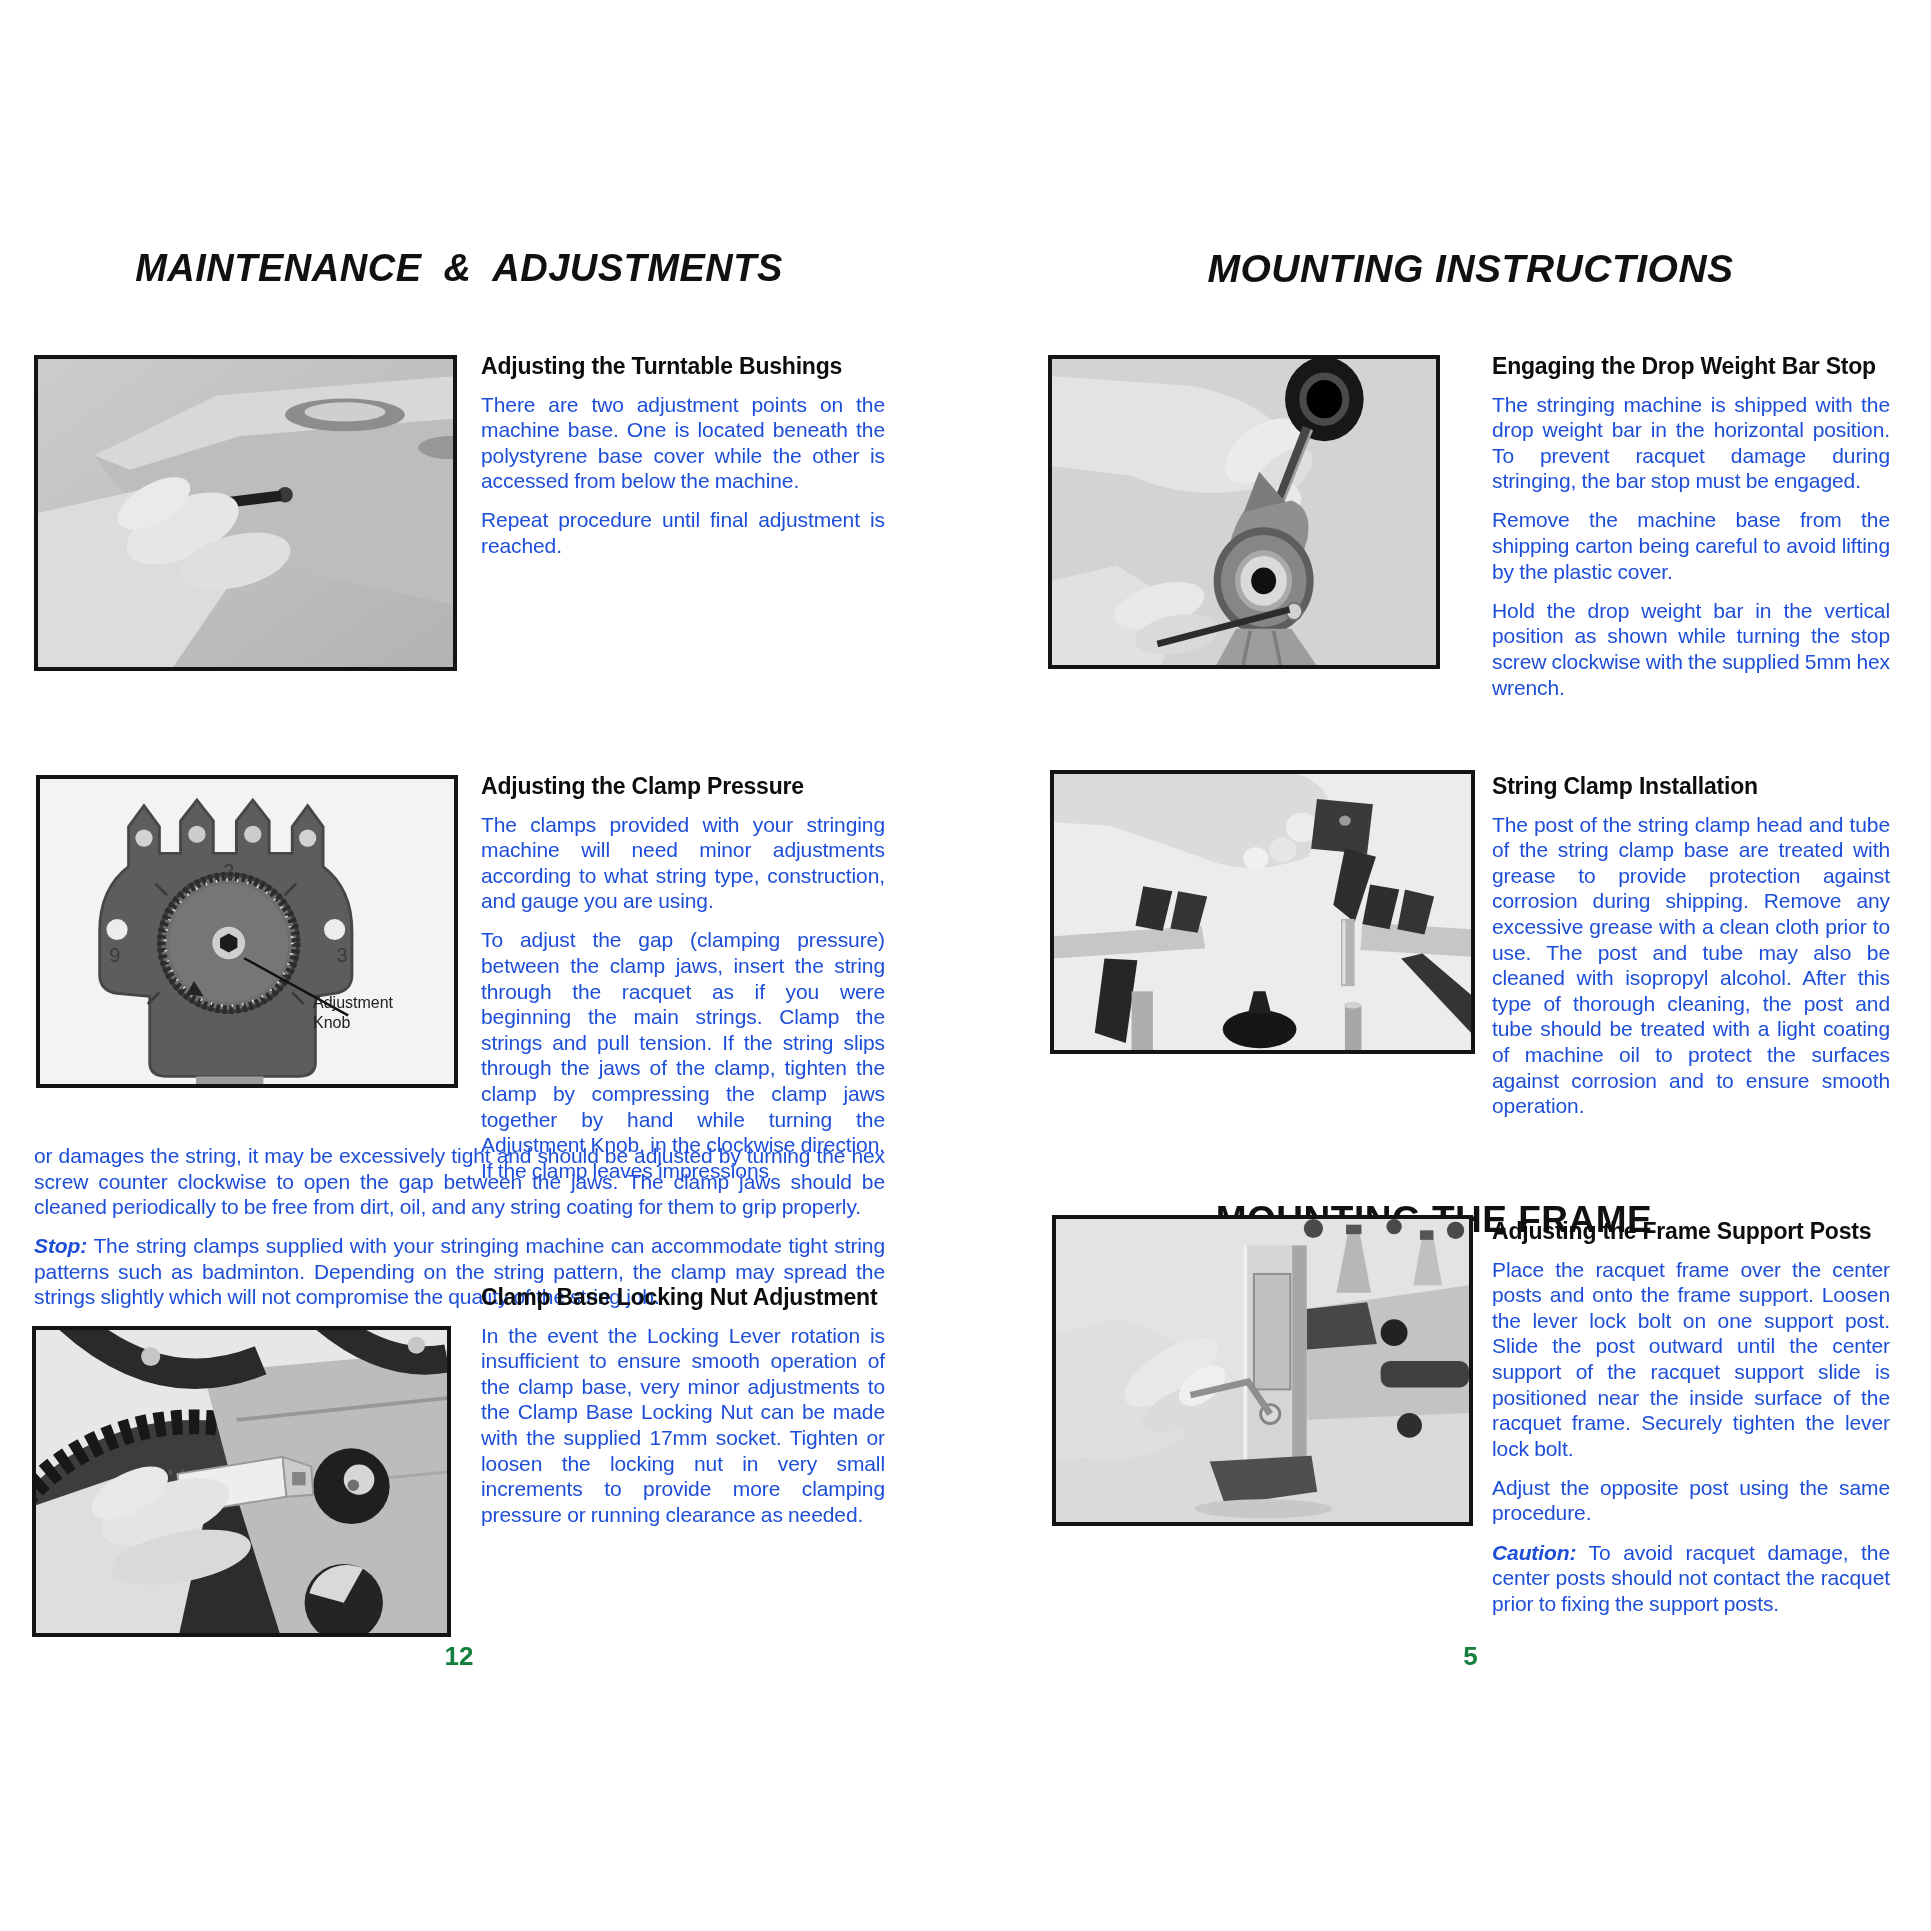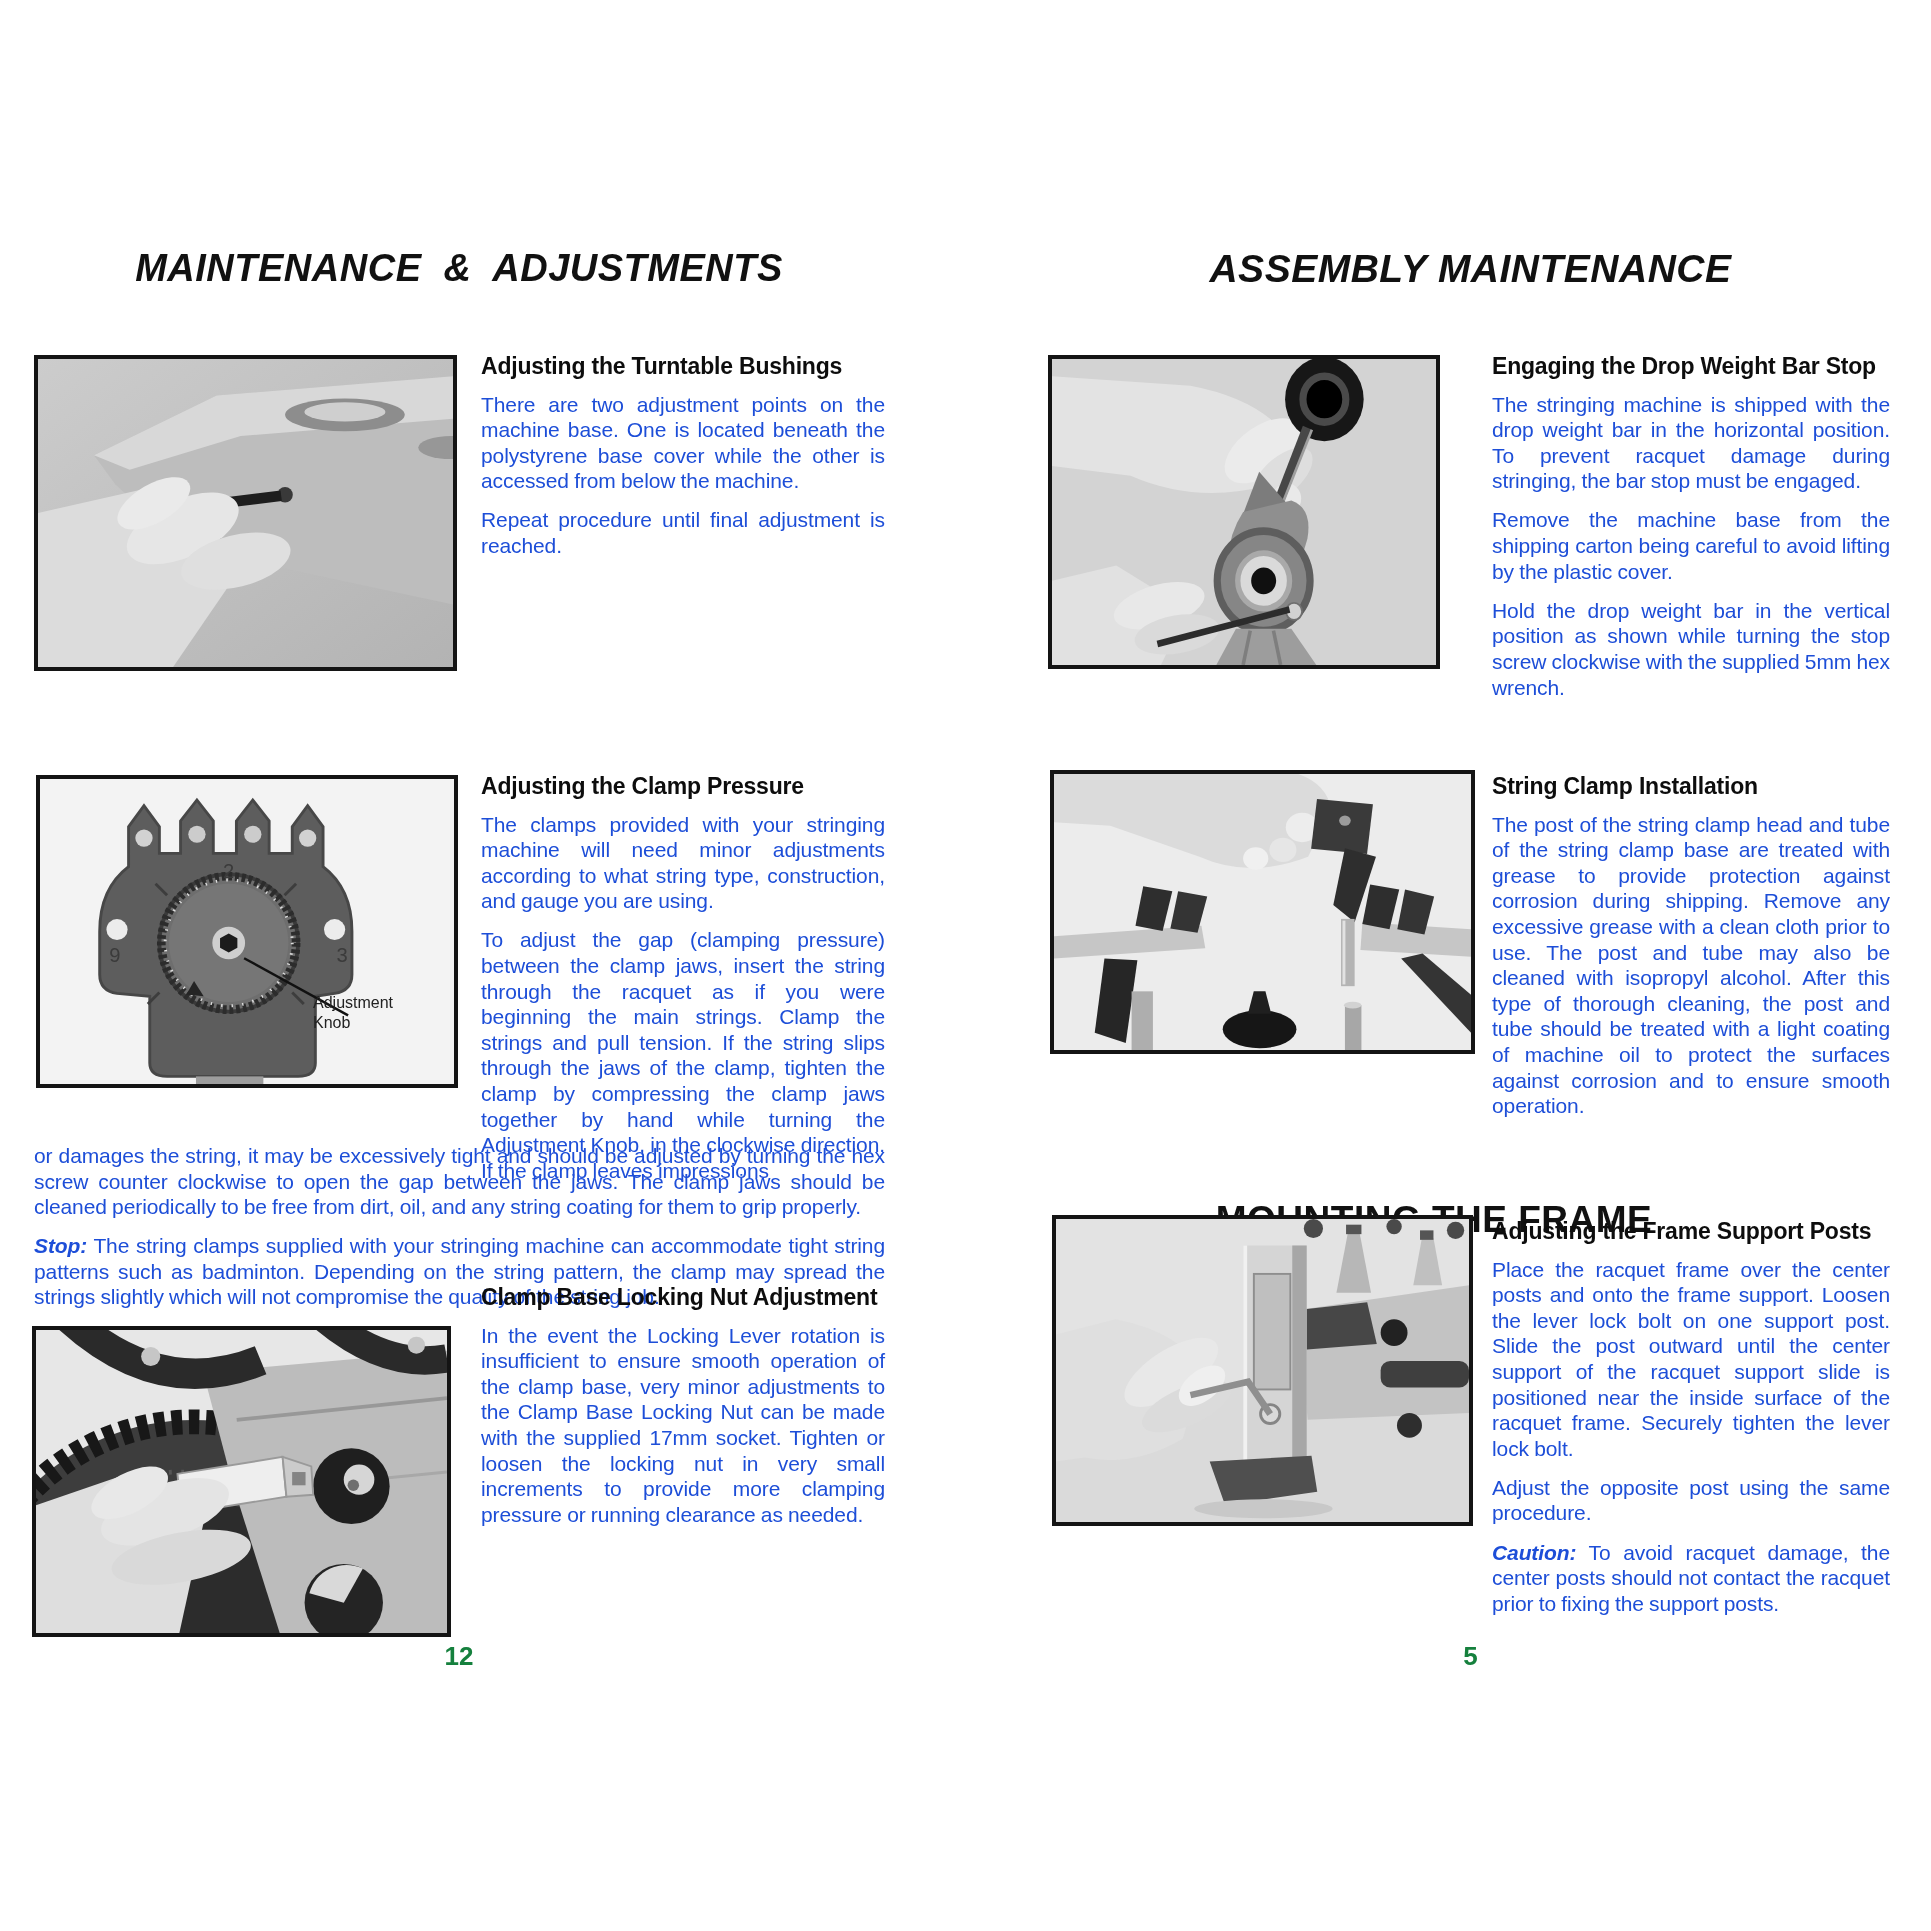--- a/index.html
+++ b/index.html
@@ -164,21 +164,21 @@
   </svg>
 </div>
 
 <div class="abs textcol" style="left:481px;top:1284px;width:404px;">
   <div class="hd">Clamp Base Locking Nut Adjustment</div>
   <p>In the event the Locking Lever rotation is insufficient to ensure smooth operation of the clamp base, very minor adjustments to the Clamp Base Locking Nut can be made with the supplied 17mm socket. Tighten or loosen the locking nut in very small increments to provide more clamping pressure or running clearance as needed.</p>
 </div>
 
 <div class="abs pagenum" style="left:34px;top:1641px;width:850px;">12</div>
 
-<div class="abs page-title" style="left:1048px;top:247px;width:845px;font-size:39px;">ASSEMBLY MAINTENANCE</div>
+<div class="abs page-title" style="left:1048px;top:247px;width:845px;font-size:39px;">MOUNTING INSTRUCTIONS</div>
 
 <div class="abs photo" style="left:1048px;top:355px;width:392px;height:314px;">
   <svg viewBox="0 0 430 320" preserveAspectRatio="none">
     <rect x="0" y="0" width="430" height="320" fill="#d3d3d3"></rect>
     <g>
       <path d="M0,18 L155,28 Q235,42 268,86 L242,132 Q162,152 88,122 L0,112 Z" fill="#e3e3e3"></path>
       <ellipse cx="236" cy="96" rx="48" ry="26" fill="#ebebeb" transform="rotate(-33 236 96)"></ellipse>
       <ellipse cx="258" cy="122" rx="40" ry="20" fill="#dedede" transform="rotate(-38 258 122)"></ellipse>
       <circle cx="263" cy="146" r="16" fill="#e9e9e9"></circle>
     </g>

